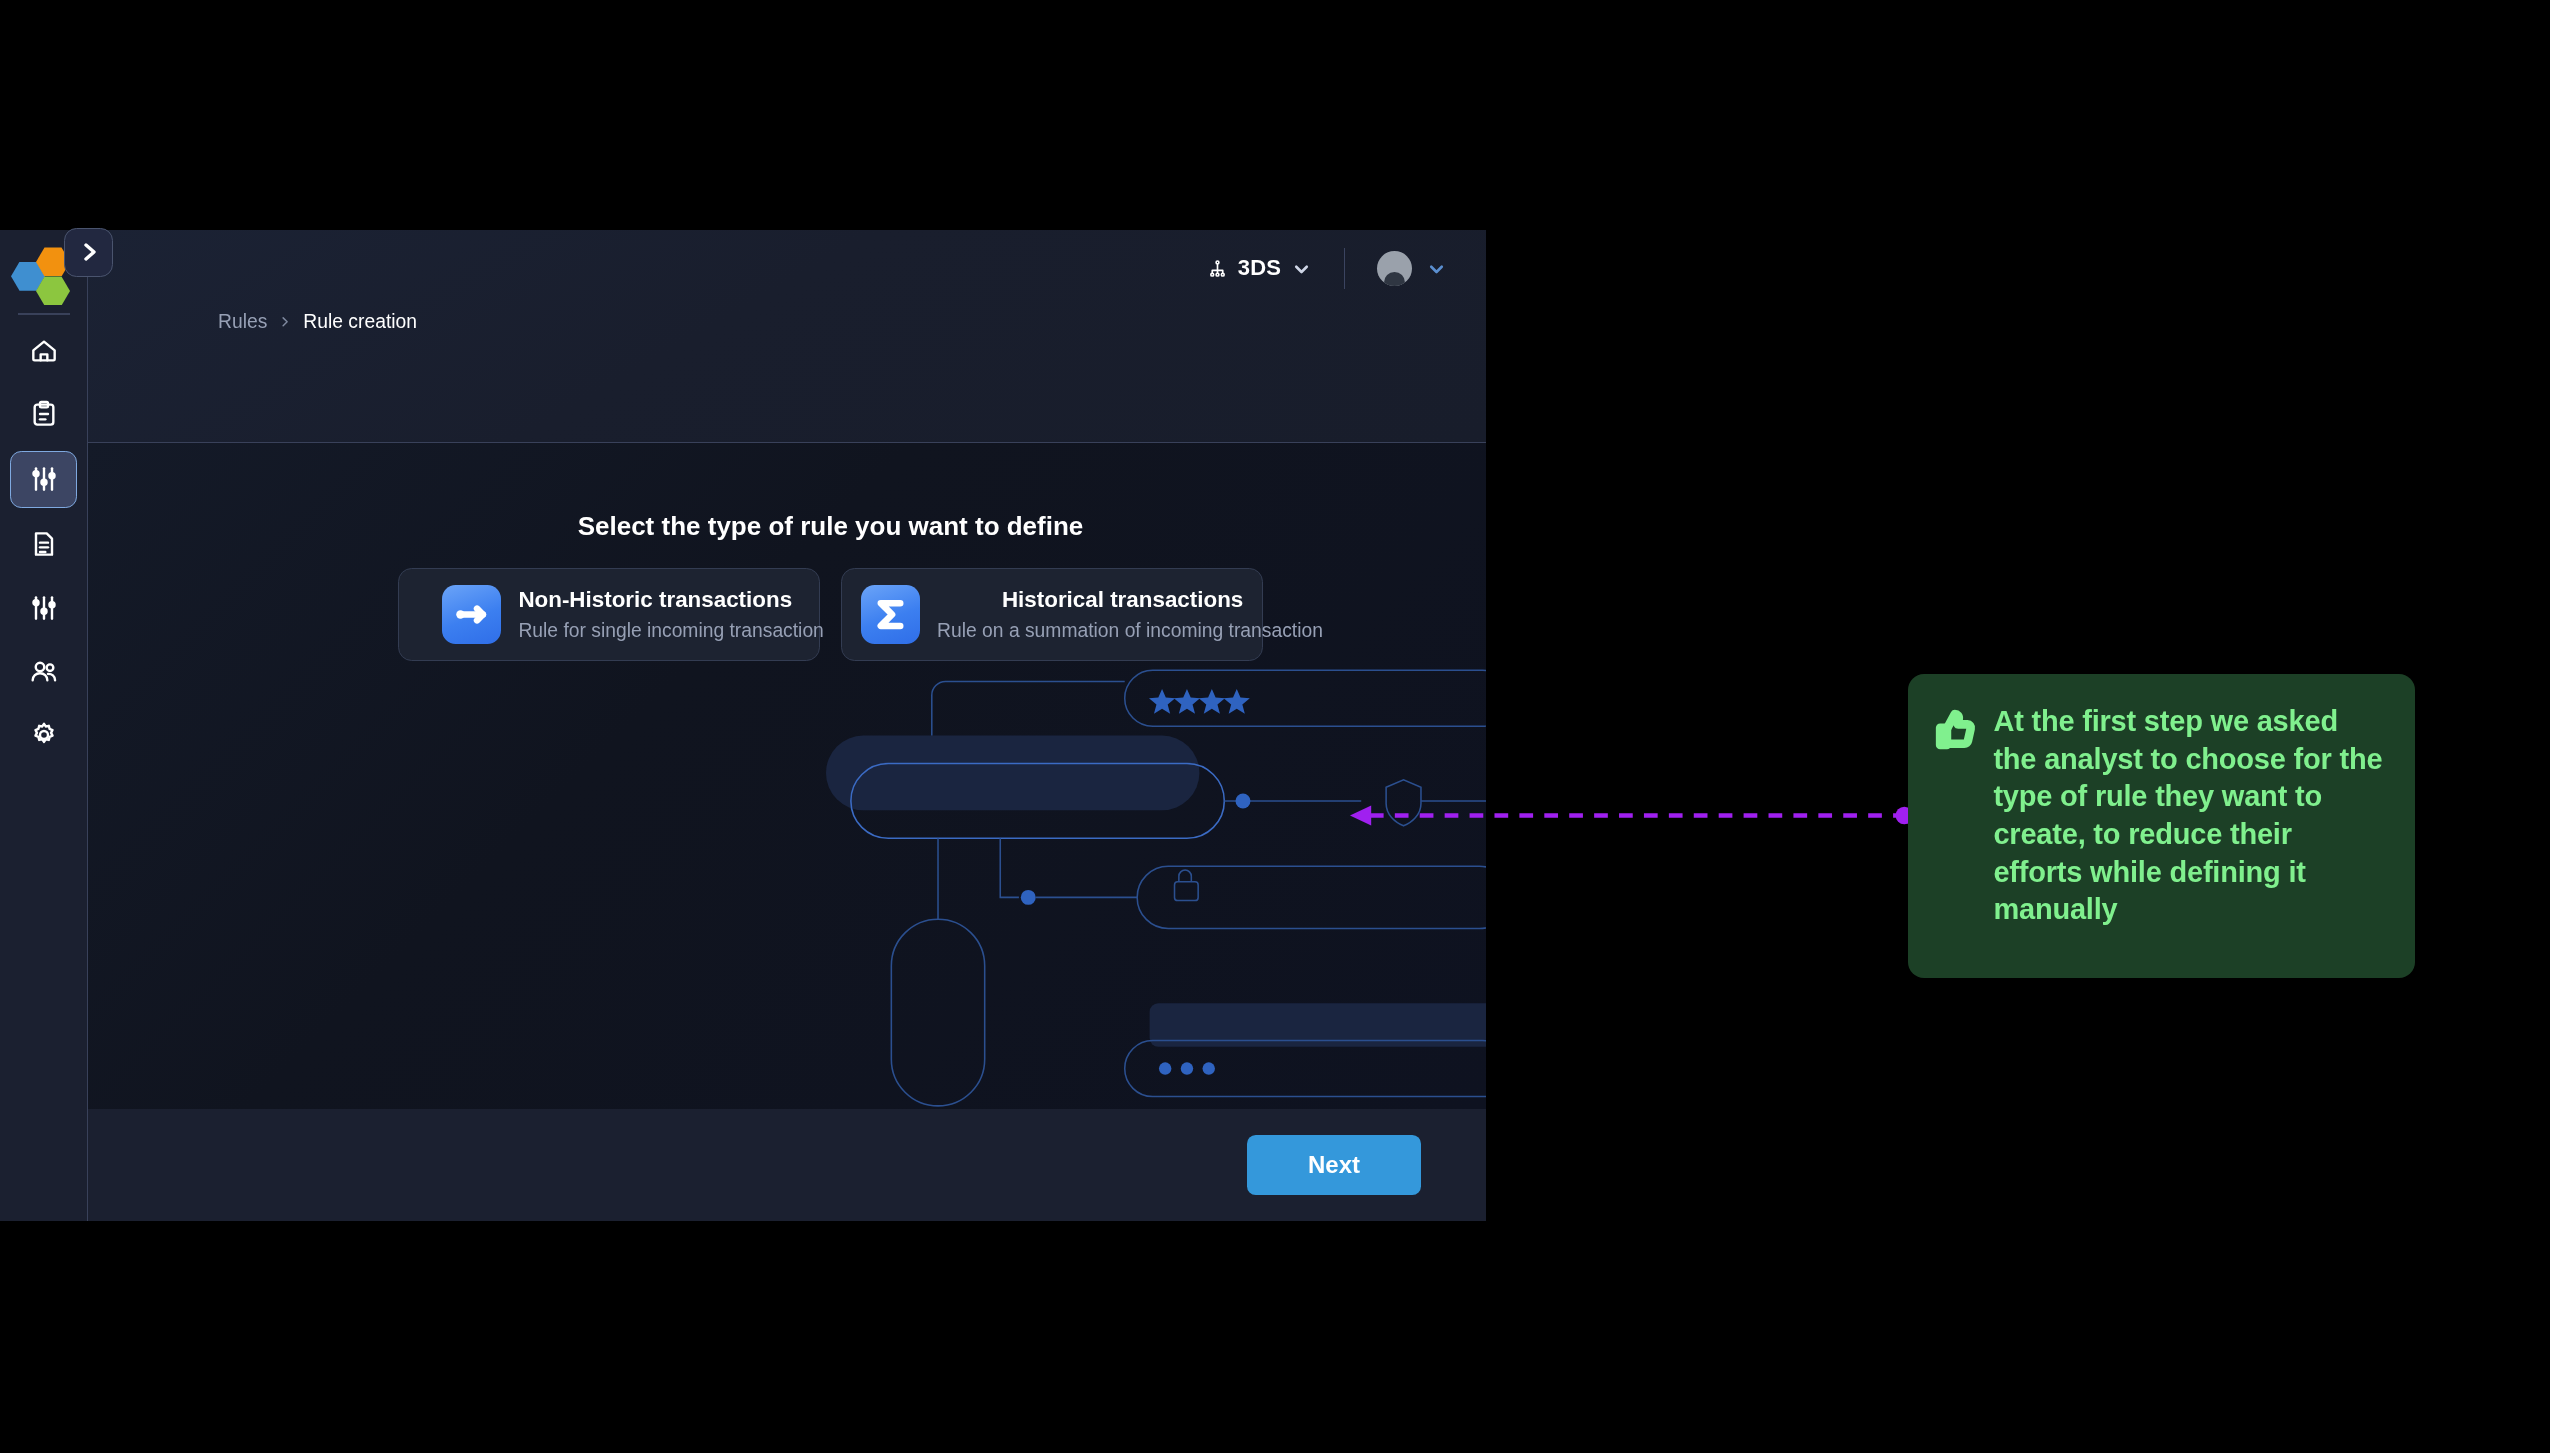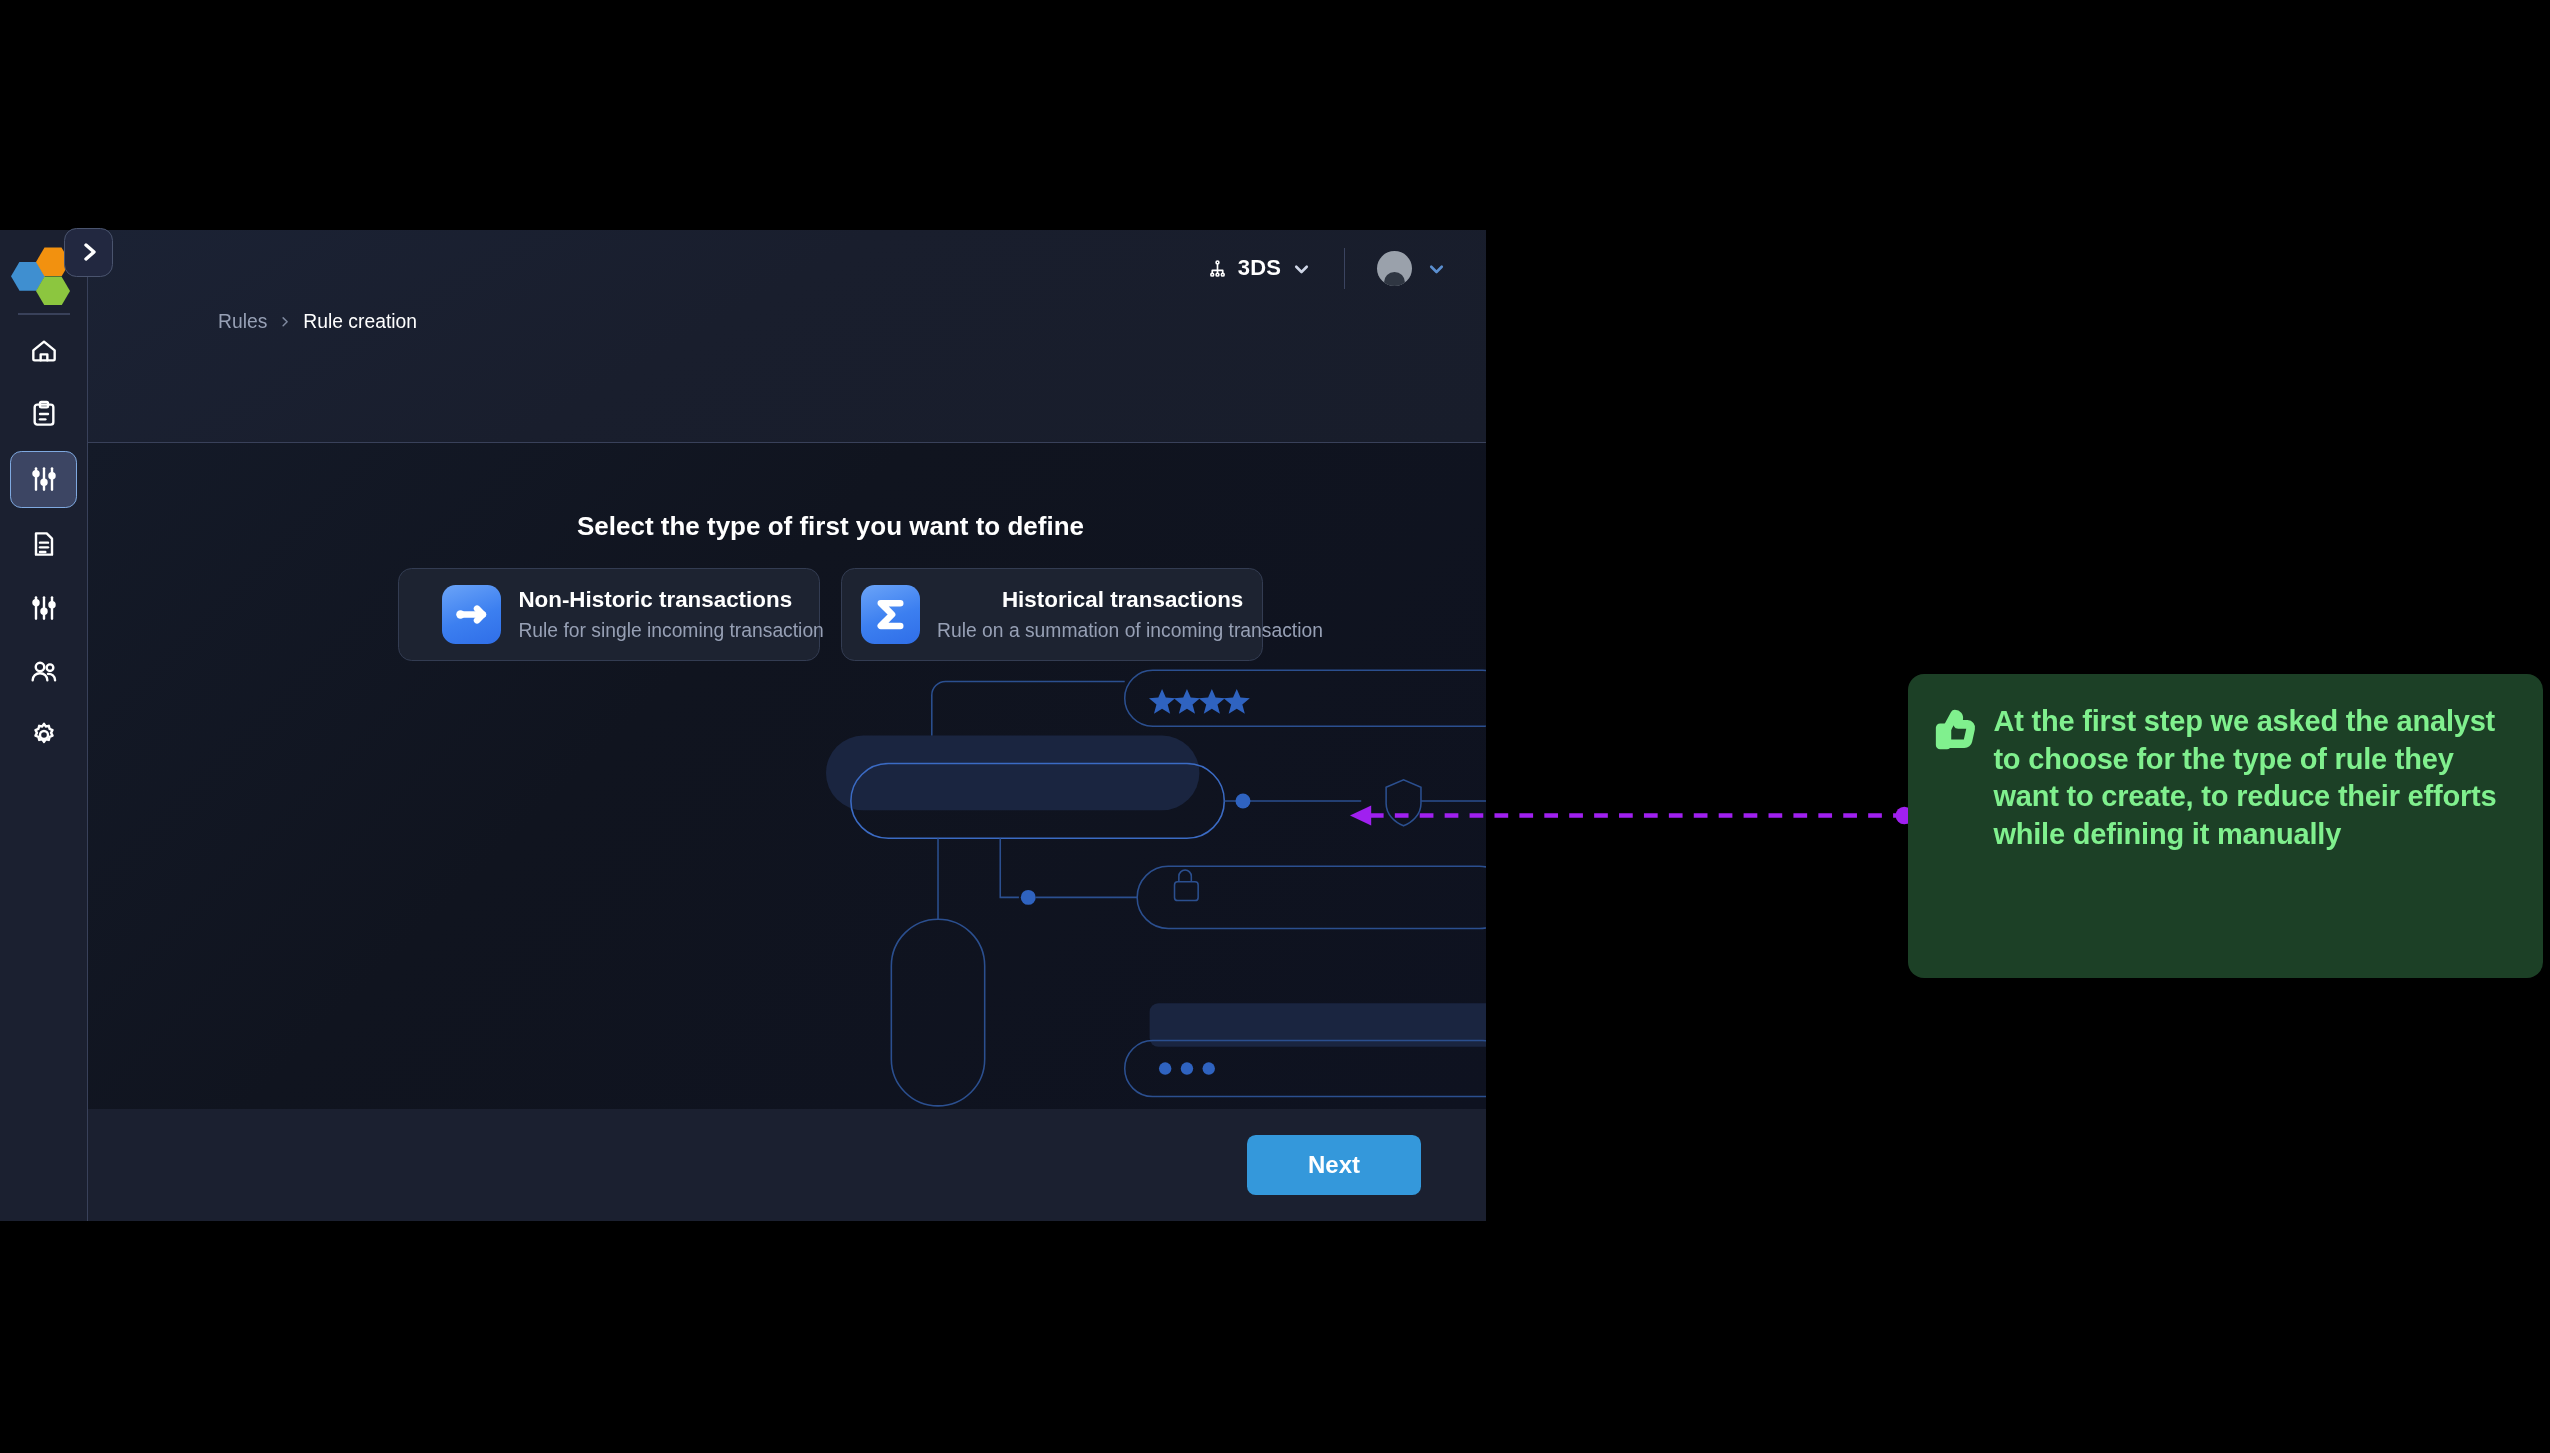--- a/index.html
+++ b/index.html
@@ -112,21 +112,21 @@
   
   #footer{height:112px;flex:0 0 112px;background:#1b2030;
           display:flex;align-items:center;justify-content:flex-end;
           padding-right:65px;box-sizing:border-box;}
   #next-button{width:174px;height:60px;border-radius:8.7px;background:#3498db;
                color:#ffffff;font-size:24px;font-weight:700;border:none;
                display:flex;align-items:center;justify-content:center;
                font-family:inherit;cursor:pointer;text-align:right;}
 
   
-  #annotation{position:absolute;left:1908px;top:674px;width:635px;height:304px;
+  #annotation{position:absolute;left:1908px;top:674px;width:507px;height:304px;
               background:#1c4026;border-radius:16px;box-sizing:border-box;
               padding:29px 32px 29px 27px;display:flex;gap:17.4px;}
   #thumb-icon{flex:0 0 41px;margin-top:6.2px;}
   #thumb-icon svg{width:41px;height:41px;stroke:#80f08e;stroke-width:5;fill:none;
                   stroke-linejoin:round;stroke-linecap:round;}
   #annotation-text{color:#80f08e;font-size:29px;line-height:1.30;font-weight:700;
                    letter-spacing:-0.2px;}
 
   #connector{position:absolute;left:1345px;top:803px;width:573px;height:25px;}
 </style>
@@ -296,21 +296,21 @@
           <polygon points="700,85 706,99 721,100 709,110 713,125 700,117 687,125 691,110 679,100 694,99"></polygon>
           <polygon points="740,85 746,99 761,100 749,110 753,125 740,117 727,125 731,110 719,100 734,99"></polygon>
           <polygon points="780,85 786,99 801,100 789,110 793,125 780,117 767,125 771,110 759,100 774,99"></polygon>
           <circle cx="665" cy="695" r="10"></circle>
             <circle cx="700" cy="695" r="10"></circle>
             <circle cx="735" cy="695" r="10"></circle>
         </g>
       </svg>
 
       <div id="heading-wrap">
-        <span class="hd">Select the type of first you want to define</span>
+        <span class="hd">Select the type of rule you want to define</span>
       </div>
 
       <div id="cards-row">
 
         <div class="rule-card" id="card-non-historic">
           <div class="card-icon">
             <svg viewBox="0 0 24 24">
               <circle cx="5.2" cy="12" r="2.6" fill="#fff" stroke="none"></circle>
               <line x1="6.6" y1="12" x2="19" y2="12"></line>
               <polyline points="15.4,8.4 19,12 15.4,15.6"></polyline>

